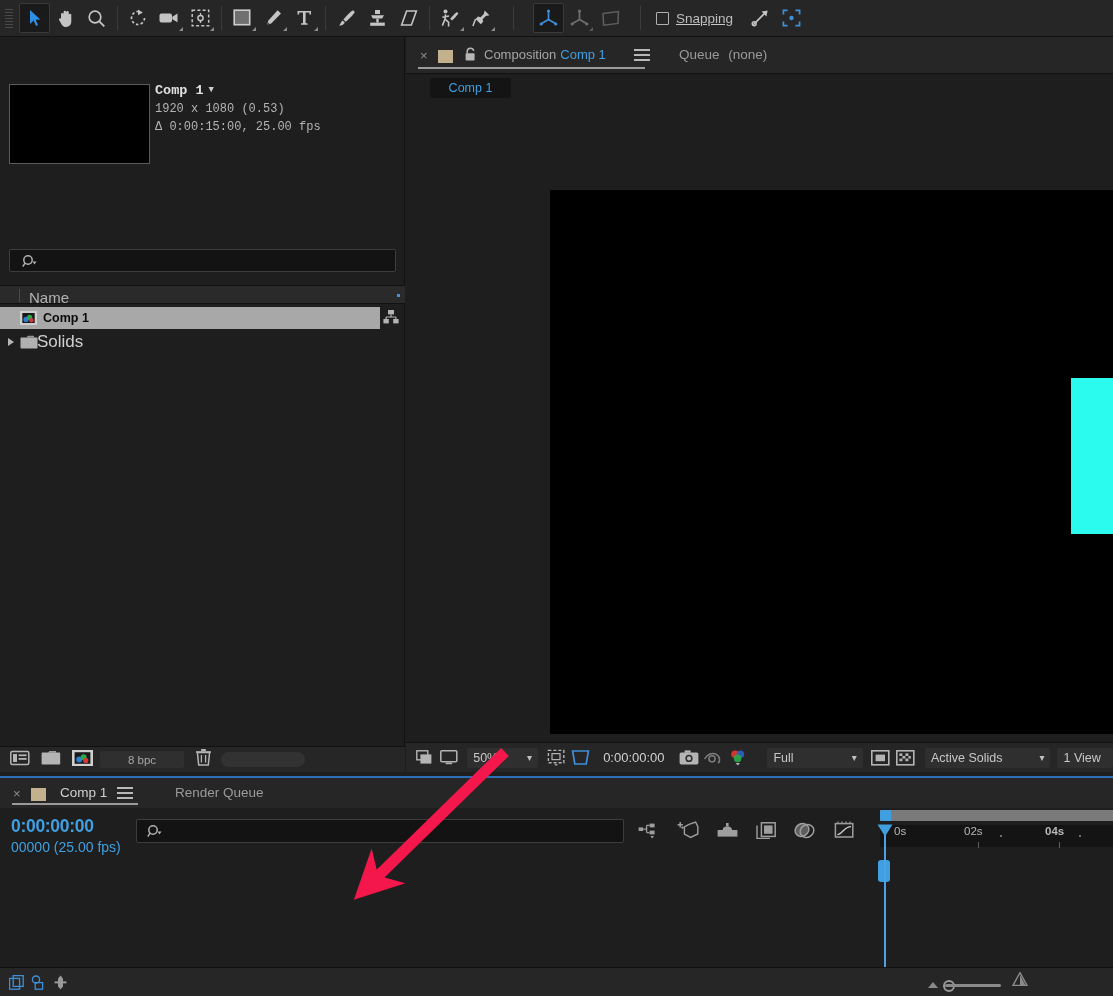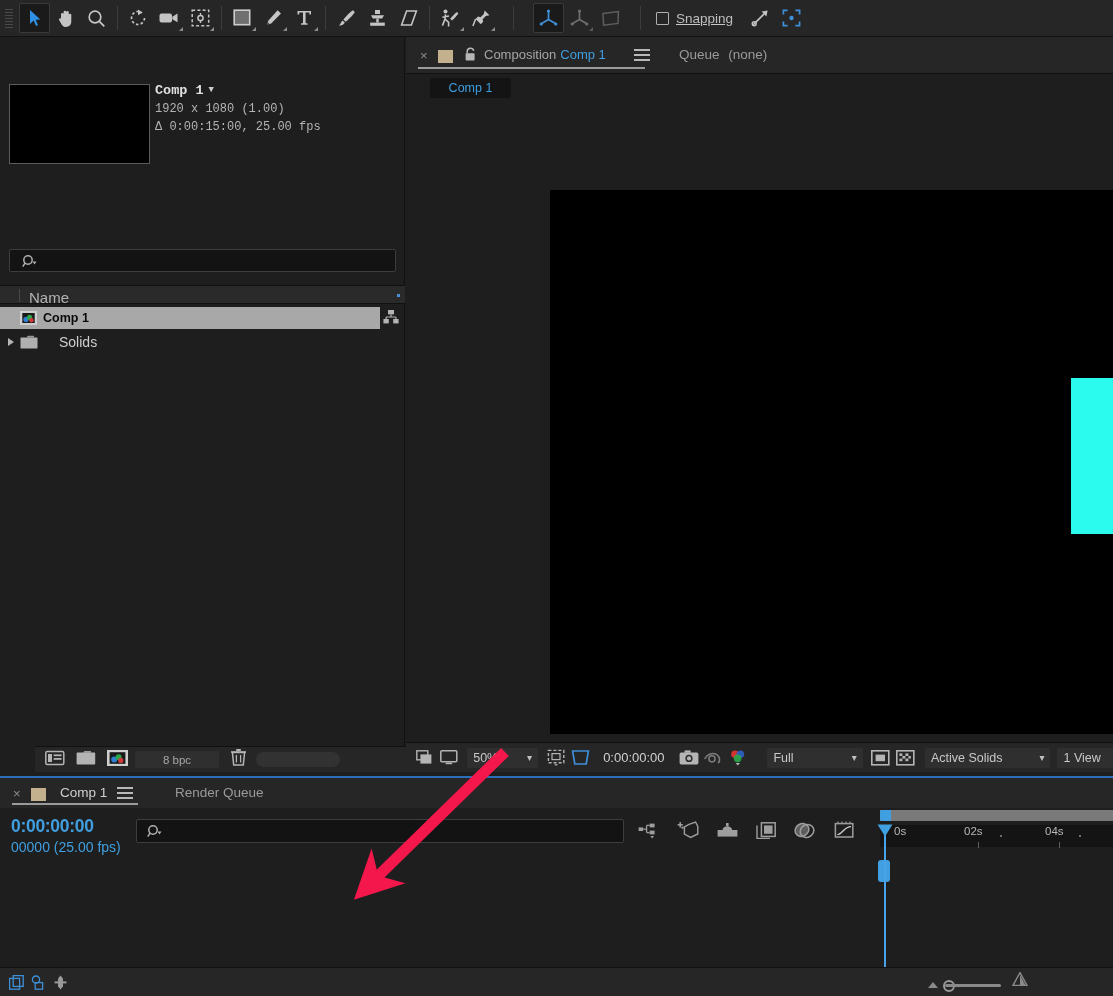--- a/index.html
+++ b/index.html
@@ -66,27 +66,27 @@
     background:#2a2a2a; border-top:1px solid #111; border-bottom:1px solid #111; }
   .colhead .sep { position:absolute; left:19px; top:3px; width:1px; height:13px; background:#4a4a4a; }
   .colhead .nm { position:absolute; left:29px; top:3px; font-size:15px; color:#b2b2b2; }
   .colhead .dot { position:absolute; right:5px; top:8px; width:3px;height:3px; background:#4c8fd6; }
 
   .prow { position:absolute; left:0; width:380px; height:22px; display:flex; align-items:center; }
   .prow.sel { background:#a8a8a8; }
   .prow .ic { margin-left:20px; width:17px; height:14px; }
   .prow .lbl { font-size:12.5px; margin-left:6px; }
   .prow.sel .lbl { color:#0a0a0a; font-weight:bold; }
-  .prow .lbl2 { font-size:14px; color:#cfcfcf; margin-left:22px; }
+  .prow .lbl2 { font-size:17px; color:#cfcfcf; margin-left:0; }
   .prow .tri { position:absolute; left:8px; top:7px; width:0;height:0;
     border-left:6px solid #b5b5b5; border-top:4px solid transparent; border-bottom:4px solid transparent;}
   .netic { position:absolute; left:382px; width:18px; height:22px; }
 
   .proj-footer { position:absolute; left:0; bottom:0; width:405px; height:26px;
-    background:#262626; border-top:1px solid #111; display:flex; align-items:center;margin-left:35px; }
+    background:#262626; border-top:1px solid #111; display:flex; align-items:center; }
   .bpc { width:84px; height:17px; background:#2f2f2f; border-radius:2px;
     display:flex;align-items:center;justify-content:center;font-size:11.5px;color:#a5a5a5; margin-left:7px;}
   .pillbar { width:84px; height:15px; background:#323232; border-radius:8px; margin-left:10px; }
 
   
   .comp-panel { position:absolute; left:406px; top:37px; width:707px; height:735px; background:#1e1e1e; }
   .comp-tabs { position:relative; height:37px; background:#262626; border-bottom:1px solid #111; }
   .cx { position:absolute; left:14px; top:11px; font-size:13px; color:#8e8e8e; }
   .cswatch { position:absolute; left:32px; top:13px; width:15px;height:13px; background:#c3b18e; }
   .clock { position:absolute; left:58px; top:10px; }
@@ -317,21 +317,21 @@
           <circle cx="9.5" cy="9" r="2.2" fill="#3f8fd8"></circle>
         </svg>
     </div>
   </div>
 
   <div class="project-panel">
 
     <div class="thumb"></div>
     <div class="meta">
       <div class="l1"><span>Comp 1</span><span class="car">▼</span></div>
-      <div class="l2">1920 x 1080 (1.00)</div>
+      <div class="l2">1920 x 1080 (0.53)</div>
       <div class="l3">Δ 0:00:15:00, 25.00 fps</div>
     </div>
 
     <div class="searchbox">
       <span class="mag">
         <svg width="17" height="15" viewBox="0 0 17 15">
             <circle cx="6" cy="6" r="4.2" fill="none" stroke="#b0b0b0" stroke-width="1.5"></circle>
             <line x1="3" y1="9.2" x2="0.8" y2="12.6" stroke="#b0b0b0" stroke-width="1.5"></line>
             <path d="M10.5 7.6 L14.5 7.6 L12.5 10.4 Z" fill="#b0b0b0"></path>
           </svg>
@@ -605,21 +605,21 @@
       </span>
     </div>
 
     <div class="ruler">
       <div class="rtop">
         <div class="rtop-handle"></div>
       </div>
       <div class="rband"></div>
       <span class="rtick" style="left:14px;">0s</span>
       <span class="rtick" style="left:84px;">02s</span>
-      <span class="rtick" style="left:165px;">04s</span>
+      <span class="rtick" style="left:165px;font-weight:bold;">04s</span>
       <span class="rtickmark" style="left:98px;"></span>
       <span class="rtickmark" style="left:179px;"></span>
       <span class="rdot" style="left:120px;"></span>
       <span class="rdot" style="left:199px;"></span>
     </div>
 
     <div class="ph-tab"></div>
     <div class="playhead"></div>
     <div class="ph-marker">
       <svg width="16" height="13" viewBox="0 0 16 13">

